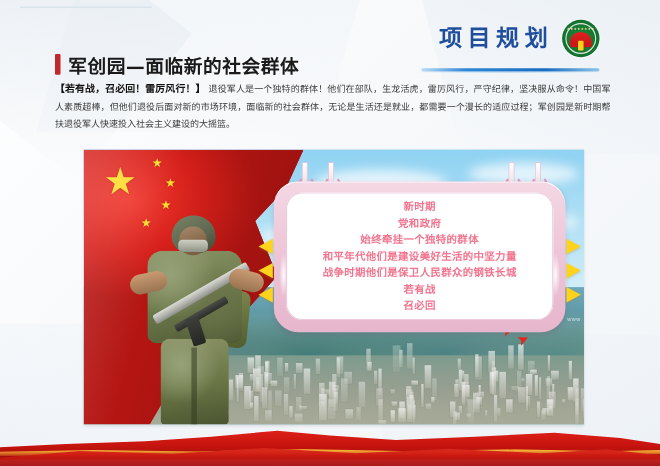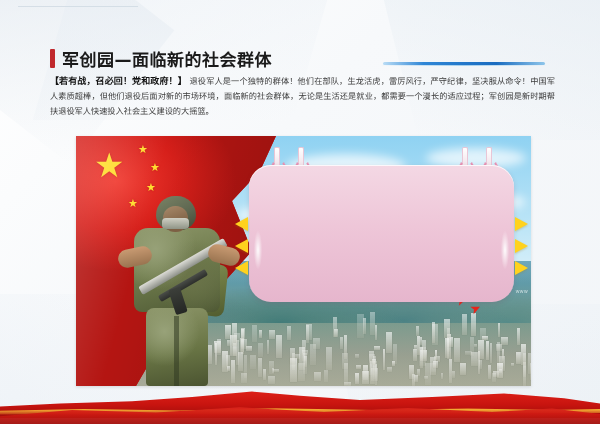--- a/index.html
+++ b/index.html
@@ -321,29 +321,37 @@
 
 <div class="page">
 
   <div class="wm wm-a"></div>
   <div class="wm wm-b"></div>
   <div class="wm wm-c"></div>
   <div class="wm wm-d"></div>
   <div class="wm wm-e"></div>
   <div class="wm wm-line"></div>
 
+  <div class="hdr-right">
+    <div class="hdr-title">项目规划</div>
+    <div class="badge">
+      <div class="badge-dots">★★★★★★★★</div>
+      <div class="badge-in"></div>
+      <div class="badge-stem"></div>
+    </div>
+  </div>
   <div class="hdr-underline"></div>
 
   <div class="title-row">
     <div class="title-bar"></div>
     <div class="title-txt">军创园—面临新的社会群体</div>
   </div>
 
   <div class="para">
-    <b>【若有战，召必回！党和政府！】</b>
+    <b>【若有战，召必回！雷厉风行！】</b>
     <span>退役军人是一个独特的群体！他们在部队，生龙活虎，雷厉风行，严守纪律，坚决服从命令！中国军人素质超棒，但他们退役后面对新的市场环境，面临新的社会群体，无论是生活还是就业，都需要一个漫长的适应过程；军创园是新时期帮扶退役军人快速投入社会主义建设的大摇篮。</span>
   </div>
 
   <div class="pic">
 
     <div class="cloud c1"></div>
     <div class="cloud c2"></div>
     <div class="cloud c3"></div>
     <div class="cloud c4"></div>
 
@@ -554,20 +562,29 @@
           <div class="arw a2"></div>
           <div class="arw a3"></div>
         </div>
         <div class="arrows right">
           <div class="spark"></div>
           <div class="arw a1"></div>
           <div class="arw a2"></div>
           <div class="arw a3"></div>
         </div>
 
+        <div class="board-inner">
+          <div class="bline">新时期</div>
+          <div class="bline">党和政府</div>
+          <div class="bline">始终牵挂一个独特的群体</div>
+          <div class="bline">和平年代他们是建设美好生活的中坚力量</div>
+          <div class="bline">战争时期他们是保卫人民群众的钢铁长城</div>
+          <div class="bline">若有战</div>
+          <div class="bline">召必回</div>
+        </div>
       </div>
     </div>
 
     <div class="pic-watermark">www</div>
   </div>
 
   <div class="ribbon">
     <div class="rb rb-a"></div>
     <div class="rb rb-gold"></div>
     <div class="rb rb-b"></div>

